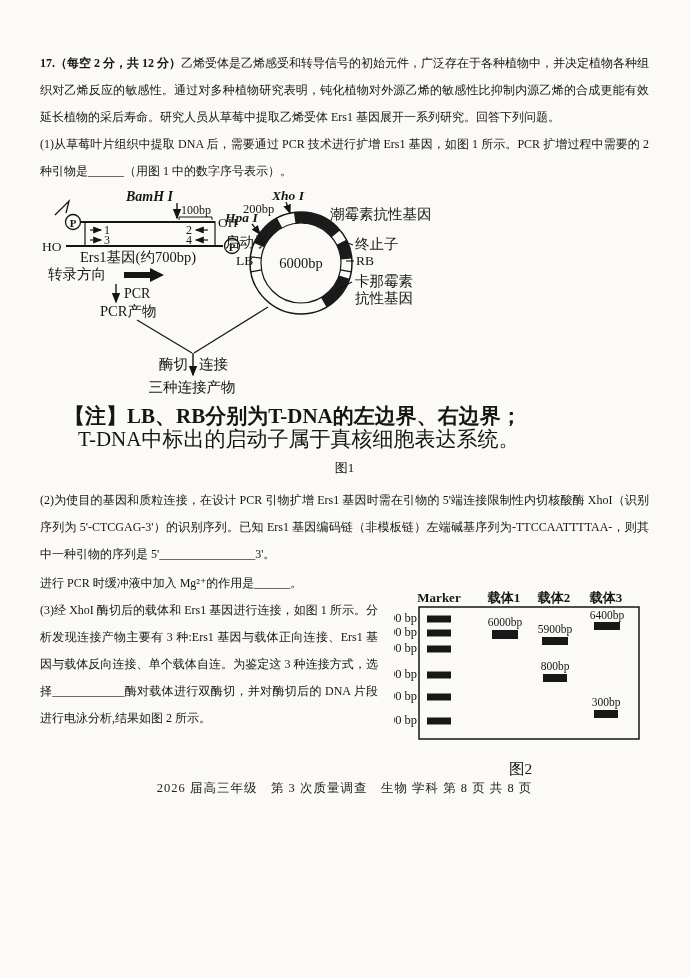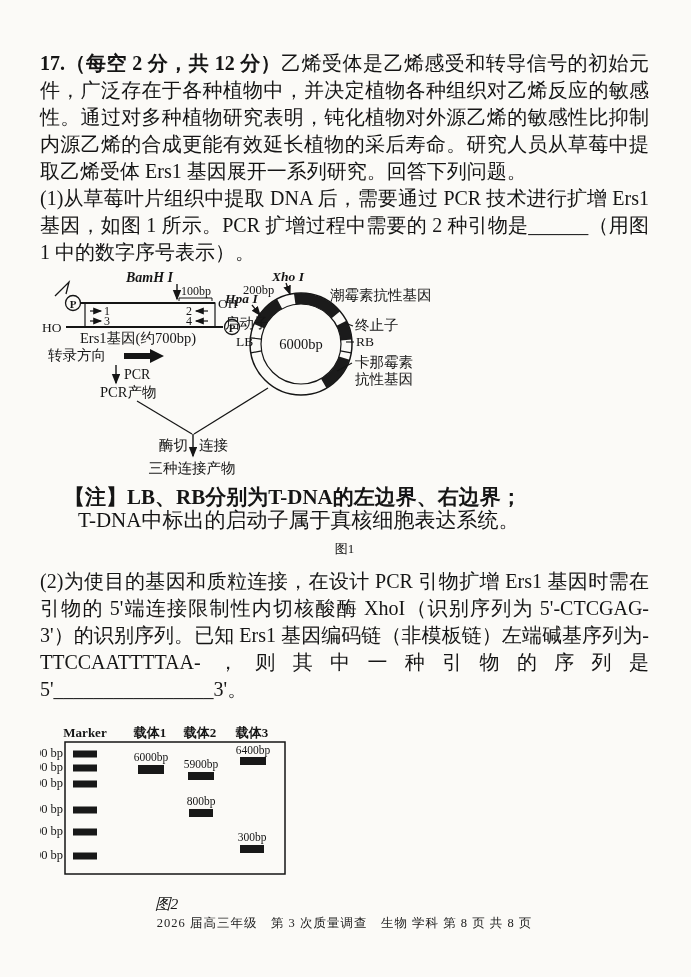--- a/index.html
+++ b/index.html
@@ -6,30 +6,30 @@
   .page{
     position:relative;
     width:691px;height:977px;
     background:#fbfaf7;
     box-sizing:border-box;
     padding:50px 42px 0 40px;
     font-family:"Liberation Serif","DejaVu Serif",serif;
     color:#151515;
     overflow:hidden;
   }
-  p{margin:0;line-height:27px;font-size:20px;text-align:justify;}
+  p{margin:0;line-height:27px;font-size:12px;text-align:justify;}
   .b{font-weight:bold;}
   .fig1{display:block;margin:4px 0 0 0;}
   .note{font-weight:bold;font-size:21px;line-height:23px;margin:4px 0 0 24px;}
   .note .l2{margin-left:14px;font-weight:normal;}
   .caption{ text-align:center;font-size:13px;margin:8px 0 10px 0;}
   .cols{display:flex;gap:16px;margin-top:2px;}
   .col-l{width:338px;}
   .col-r{width:253px;margin-top:20px;}
-  .fig2cap{text-align:center;font-size:15.5px;margin-top:10px;font-style:italic;}
+  .fig2cap{text-align:center;font-size:15.5px;margin-top:10px;}
   .footer{text-align:center;font-size:12.5px;color:#222;letter-spacing:1px;}
   svg text{font-family:"Liberation Serif","DejaVu Serif",serif;fill:#151515;}
   .it{font-style:italic;}
   .svgbold{font-weight:bold;}
 </style>
 </head>
 <body>
 
 <div class="page">
 
@@ -113,20 +113,24 @@
 
   <div class="note">
     <div>【注】LB、RB分别为T-DNA的左边界、右边界；</div>
     <div class="l2">T-DNA中标出的启动子属于真核细胞表达系统。</div>
   </div>
   <div class="caption">图1</div>
 
   <p>(2)为使目的基因和质粒连接，在设计 PCR 引物扩增 Ers1 基因时需在引物的 5'端连接限制性内切核酸酶 XhoI（识别序列为 5'-CTCGAG-3'）的识别序列。已知 Ers1 基因编码链（非模板链）左端碱基序列为-TTCCAATTTTAA-，则其中一种引物的序列是 5'________________3'。</p>
 
   <div class="cols">
+    <div class="col-l">
+      <p>进行 PCR 时缓冲液中加入 Mg²⁺的作用是______。</p>
+      <p>(3)经 XhoI 酶切后的载体和 Ers1 基因进行连接，如图 1 所示。分析发现连接产物主要有 3 种:Ers1 基因与载体正向连接、Ers1 基因与载体反向连接、单个载体自连。为鉴定这 3 种连接方式，选择____________酶对载体进行双酶切，并对酶切后的 DNA 片段进行电泳分析,结果如图 2 所示。</p>
+    </div>
     <div class="col-r">
       <svg width="250" height="155" viewBox="0 0 250 155">
         <text x="45" y="12" text-anchor="middle" font-size="13" class="svgbold">Marker</text>
         <text x="110" y="12" text-anchor="middle" font-size="13" class="svgbold">载体1</text>
         <text x="160" y="12" text-anchor="middle" font-size="13" class="svgbold">载体2</text>
         <text x="212" y="12" text-anchor="middle" font-size="13" class="svgbold">载体3</text>
         <rect x="25" y="17" width="220" height="132" fill="none" stroke="#151515" stroke-width="1.5"></rect>
 
         <text x="23" y="32" text-anchor="end" font-size="12.5">7 000 bp</text>
         <text x="23" y="46" text-anchor="end" font-size="12.5">6 000 bp</text>

